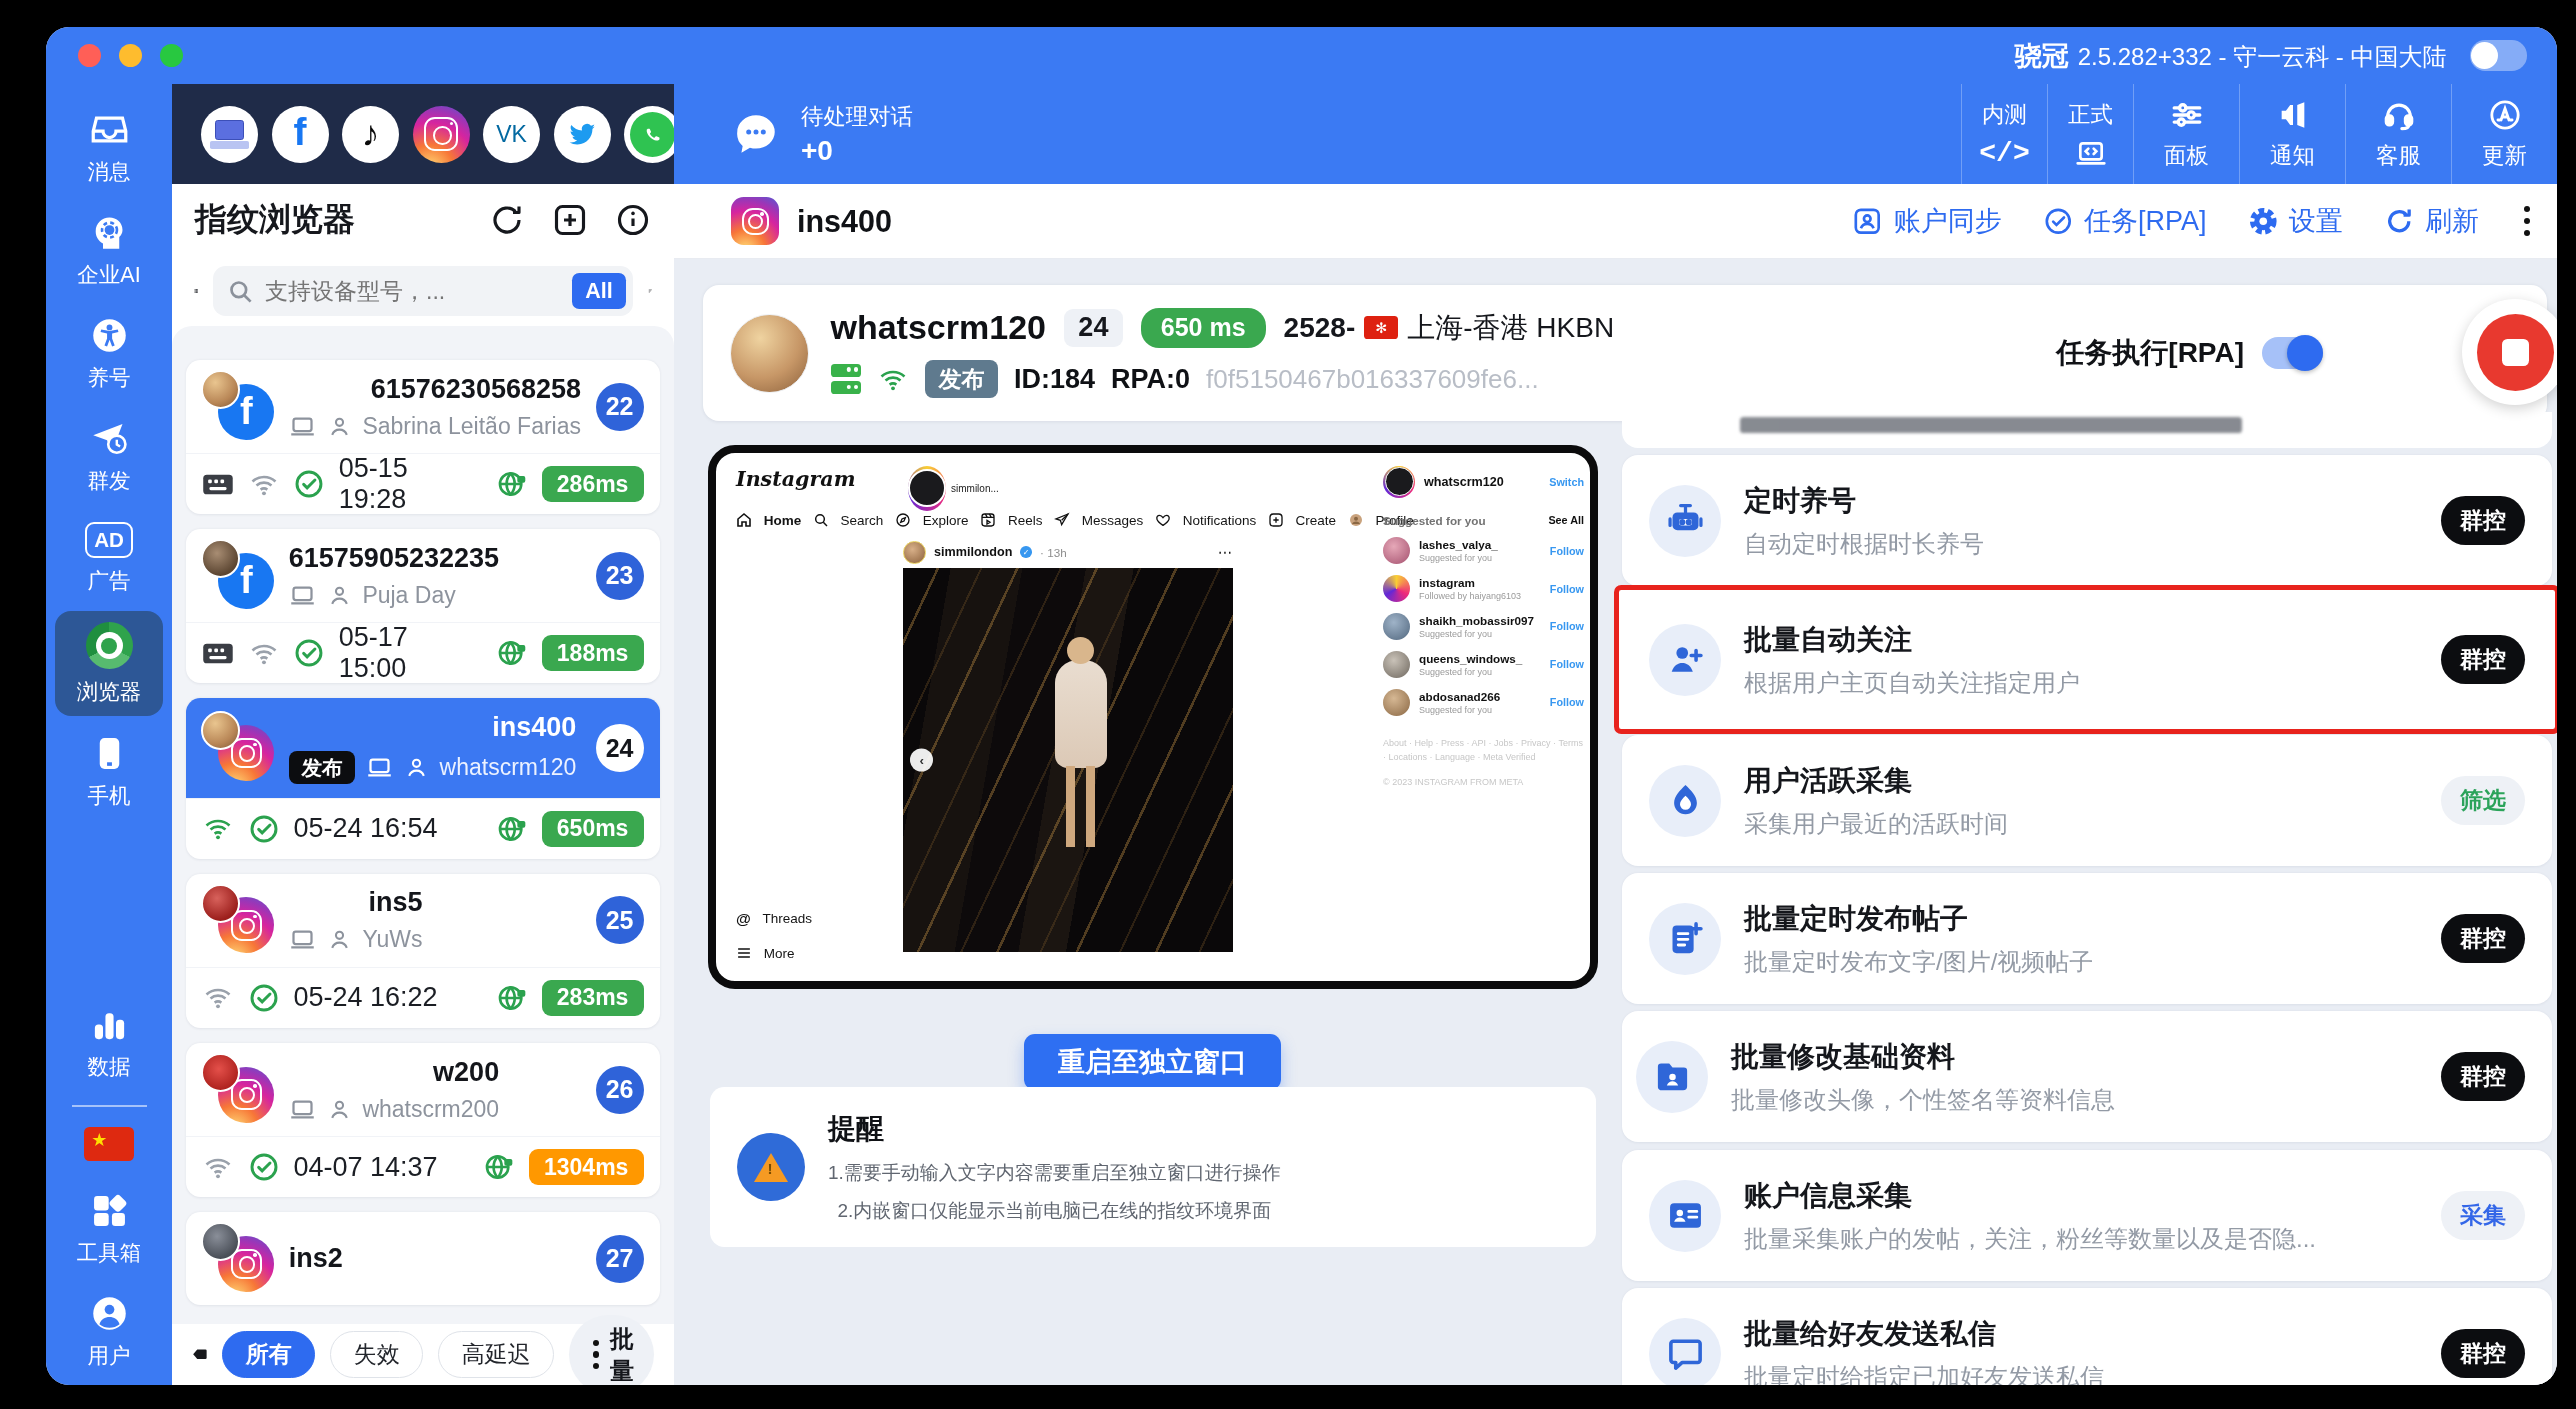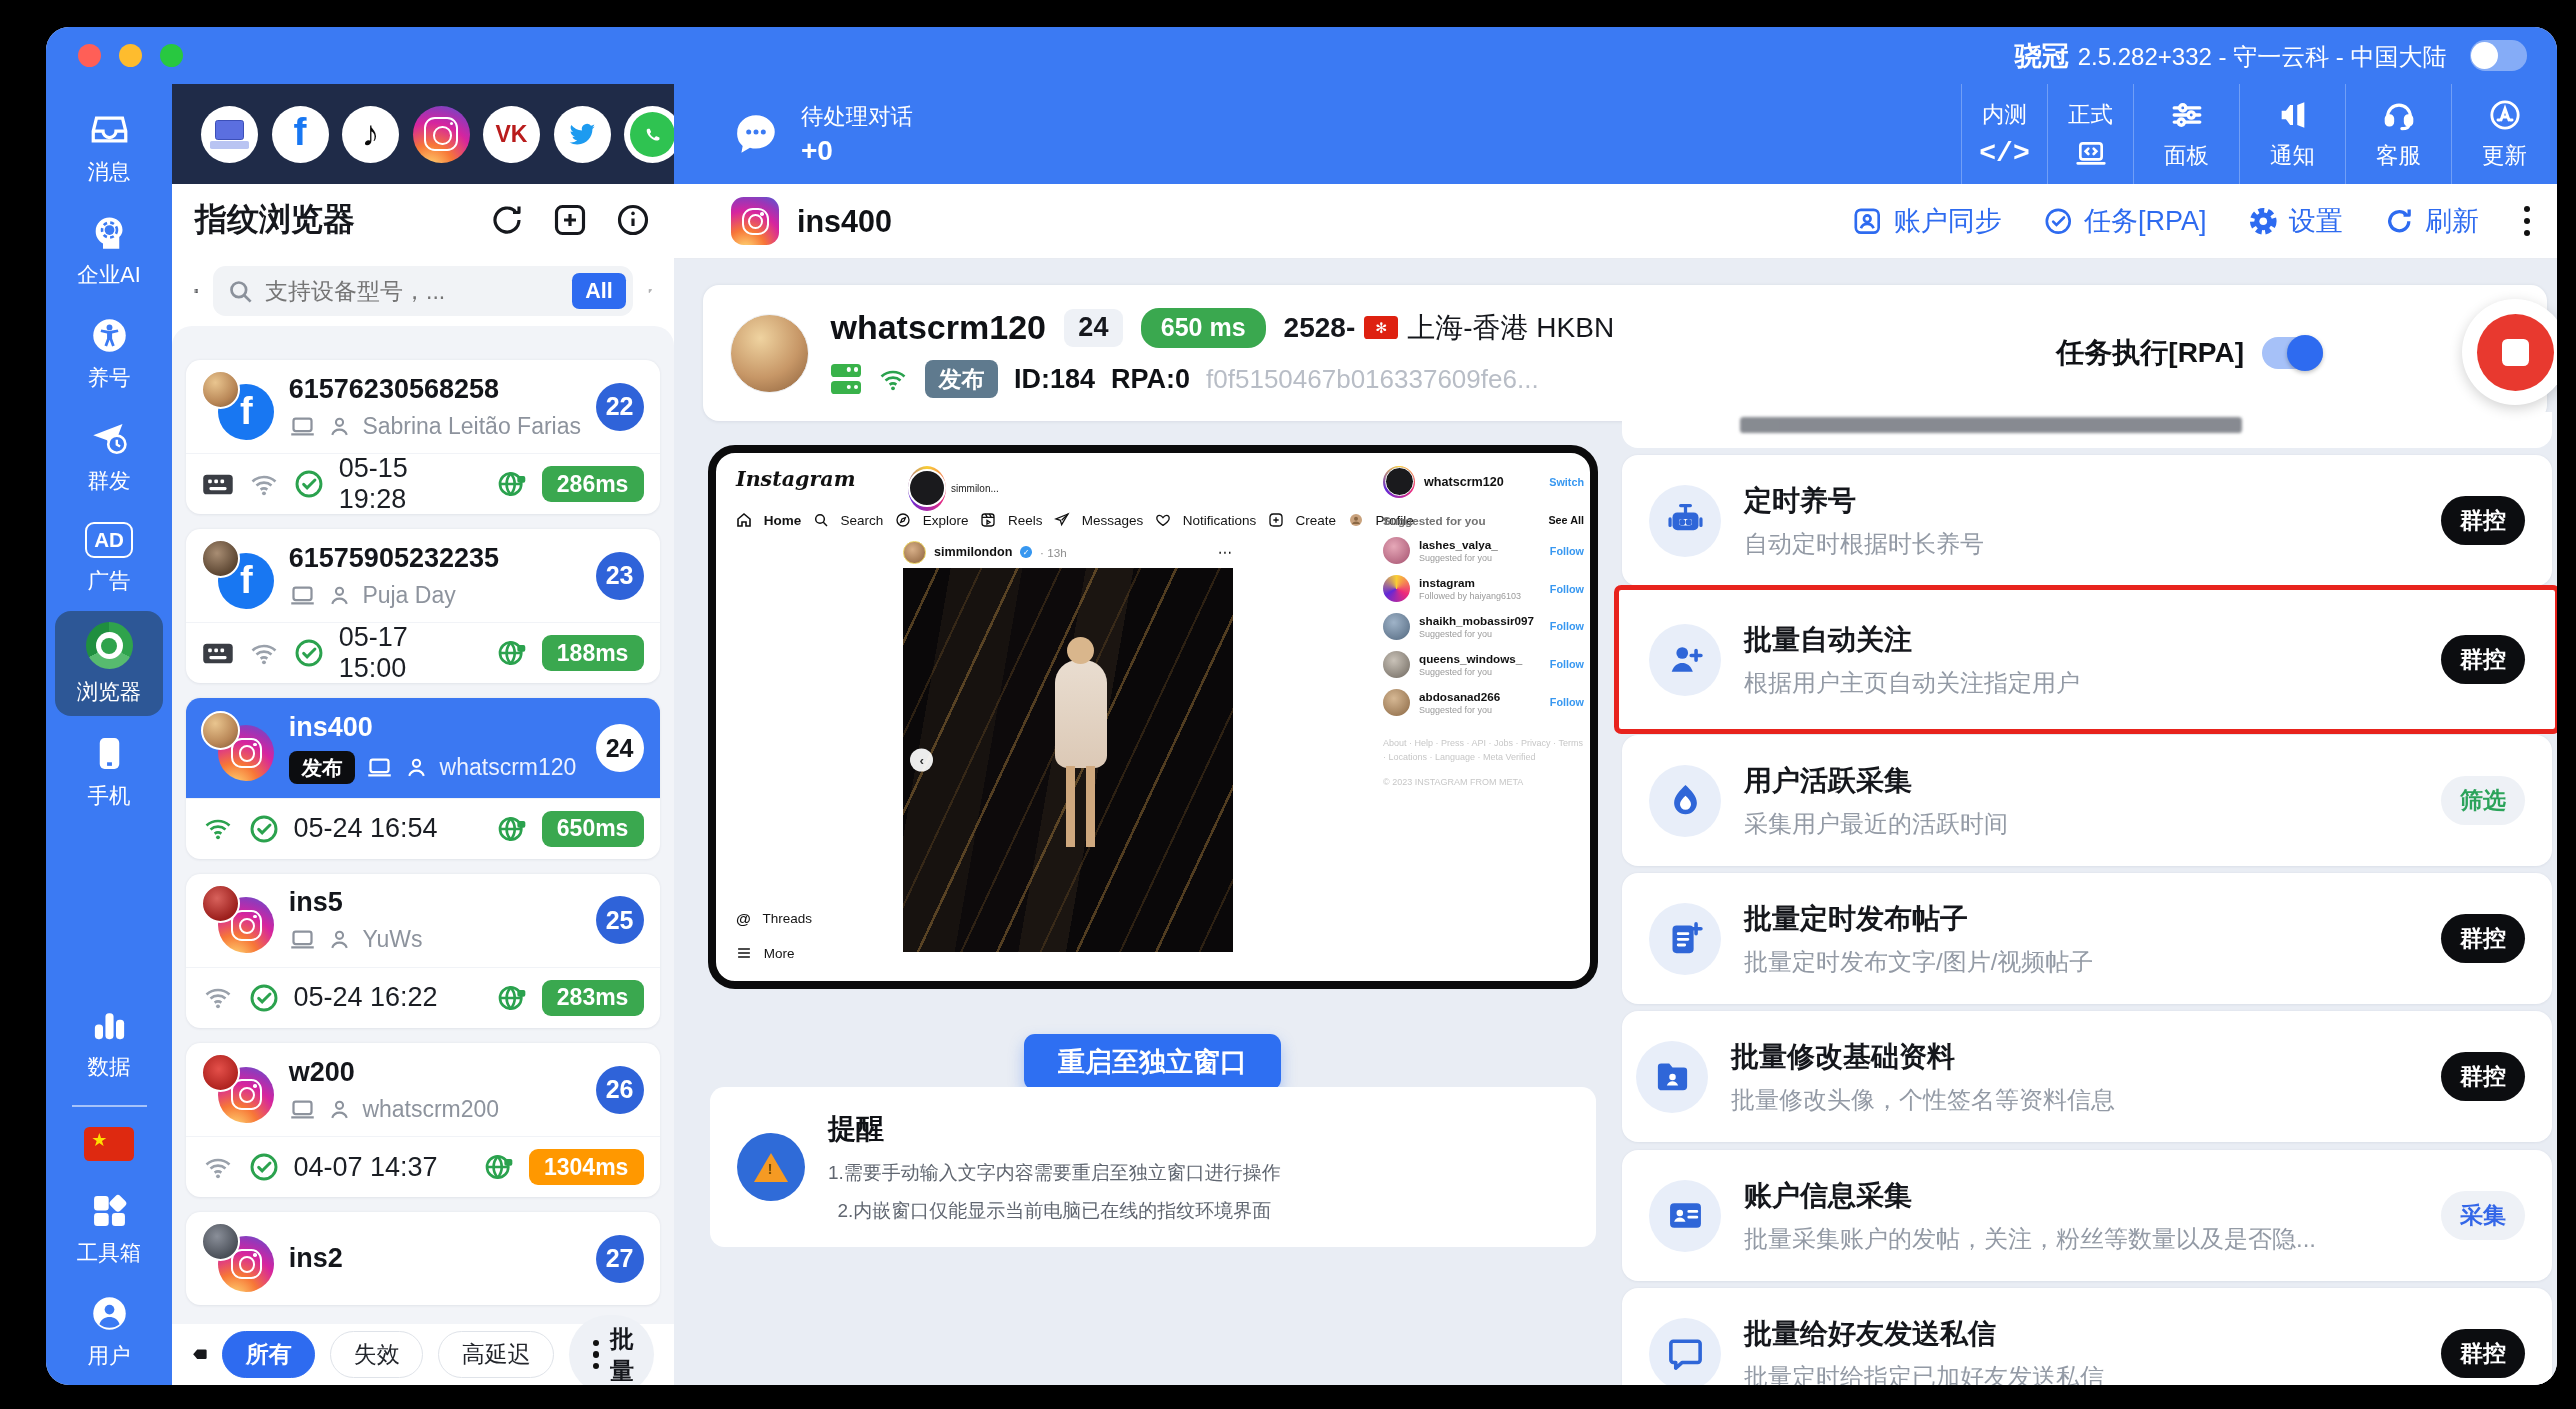--- a/index.html
+++ b/index.html
@@ -25,21 +25,21 @@
   .s-item.active{background:#2d5796;}
   .s-spacer{flex:1;}
   .s-divider{width:75px;height:1.8px;background:rgba(255,255,255,.55);margin:9px 0 20px;}
   .flagbox{width:50px;height:34px;background:#de2910;border-radius:5.4px;margin-bottom:18px;display:flex;align-items:flex-start;justify-content:flex-start;color:#ffde00;font-size:18px;padding:1.8px 0 0 7.2px;}
 
   
   .listcol{position:absolute;left:126px;top:57px;width:502px;bottom:0;background:#fff;display:flex;flex-direction:column;}
   .socialbar{height:100px;background:#1f2b48;display:flex;align-items:center;gap:13.5px;padding-left:29px;flex:0 0 auto;}
   .sc{width:57px;height:57px;border-radius:50%;background:#fff;display:flex;align-items:center;justify-content:center;overflow:hidden;flex:0 0 auto;}
   .fb-f{color:#1877f2;font-size:39px;font-weight:800;margin-top:-3.6px;}
-  .vk-t{color:#b91c1c;font-size:23px;font-weight:700;}
+  .vk-t{color:#0369a1;font-size:23px;font-weight:400;}
   .tiktok-n{color:#0a0a0a;font-size:36px;font-weight:700;}
   .ig-glyph{border:2.7px solid #fff;border-radius:10.8px;width:34px;height:34px;position:relative;}
   .ig-glyph:before{content:"";position:absolute;left:7.2px;top:7.2px;width:14.4px;height:14.4px;border:2.7px solid #fff;border-radius:50%;}
   .ig-glyph:after{content:"";position:absolute;right:2.7px;top:2.7px;width:3.6px;height:3.6px;background:#fff;border-radius:50%;}
   .ig-grad{background:radial-gradient(circle at 30% 110%,#fdc468 8%,#f77737 32%,#d6249f 62%,#9b36b7 80%,#515bd4 100%);display:flex;align-items:center;justify-content:center;}
   .wa-c{width:45px;height:45px;border-radius:50%;background:#2fc351;display:flex;align-items:center;justify-content:center;}
   .laptop-ill{width:39px;height:29px;position:relative;}
   .laptop-ill .scr{position:absolute;left:5.4px;top:0;width:29px;height:20px;background:#5b6fe0;border-radius:2.7px;border:1.8px solid #3c4fb8;}
   .laptop-ill .base{position:absolute;left:0;bottom:0;width:39px;height:7.2px;background:#b9c4f2;border-radius:1.8px;}
 
@@ -60,21 +60,21 @@
   .pcircle{position:absolute;right:0;bottom:0;width:56px;height:56px;border-radius:50%;display:flex;align-items:center;justify-content:center;}
   .pcircle.fbp{background:#1877f2;color:#fff;font-size:38px;font-weight:800;}
   .pcircle .ig-glyph{width:30.5px;height:30.5px;border-width:2.7px;}
   .pcircle .ig-glyph:before{left:5.4px;top:5.4px;width:12.6px;height:12.6px;}
   .photocircle{position:absolute;left:-1.8px;top:-3.6px;width:39px;height:39px;border-radius:50%;border:2.7px solid #fff;z-index:2;}
   .av-blonde{background:radial-gradient(circle at 35% 30%,#e9c58f,#b98757 60%,#7d5532);}
   .av-dark{background:radial-gradient(circle at 40% 35%,#a88d73,#5c4632 70%);}
   .av-red{background:radial-gradient(circle at 40% 35%,#d8625c,#9c1f1c 70%);}
   .av-prime{background:radial-gradient(circle at 45% 40%,#e4504a,#b02420 70%);}
   .av-gray{background:radial-gradient(circle at 40% 35%,#8a8f99,#4a4f58 70%);}
-  .acol{min-width:0;}
+  .acol{min-width:0;text-align:right;}
   .aname{font-size:27px;font-weight:700;color:#14161b;white-space:nowrap;}
   .selected .aname{color:#fff;}
   .asub{display:flex;align-items:center;gap:10.8px;margin-top:8px;color:#8d939d;font-size:23px;white-space:nowrap;}
   .selected .asub{color:#ecf2ff;}
   .tagpill{background:#0c0d10;color:#fff;font-size:20.6px;border-radius:8px;padding:2.7px 12.6px;font-weight:600;}
   .abadge{margin-left:auto;width:48px;height:48px;border-radius:50%;background:#2f63d9;color:#fff;font-size:25px;font-weight:700;display:flex;align-items:center;justify-content:center;flex:0 0 auto;}
   .selected .abadge{background:#fff;color:#14161b;}
   .status{display:flex;align-items:center;gap:13.5px;padding:0 16px;height:61px;border-top:1.8px solid #f1f3f7;}
   .sdate{font-size:27px;color:#1b1e24;margin-right:auto;}
   .mspill{background:#3aa84f;color:#fff;font-size:23px;font-weight:700;border-radius:9px;padding:4.5px 15.2px;white-space:nowrap;}

